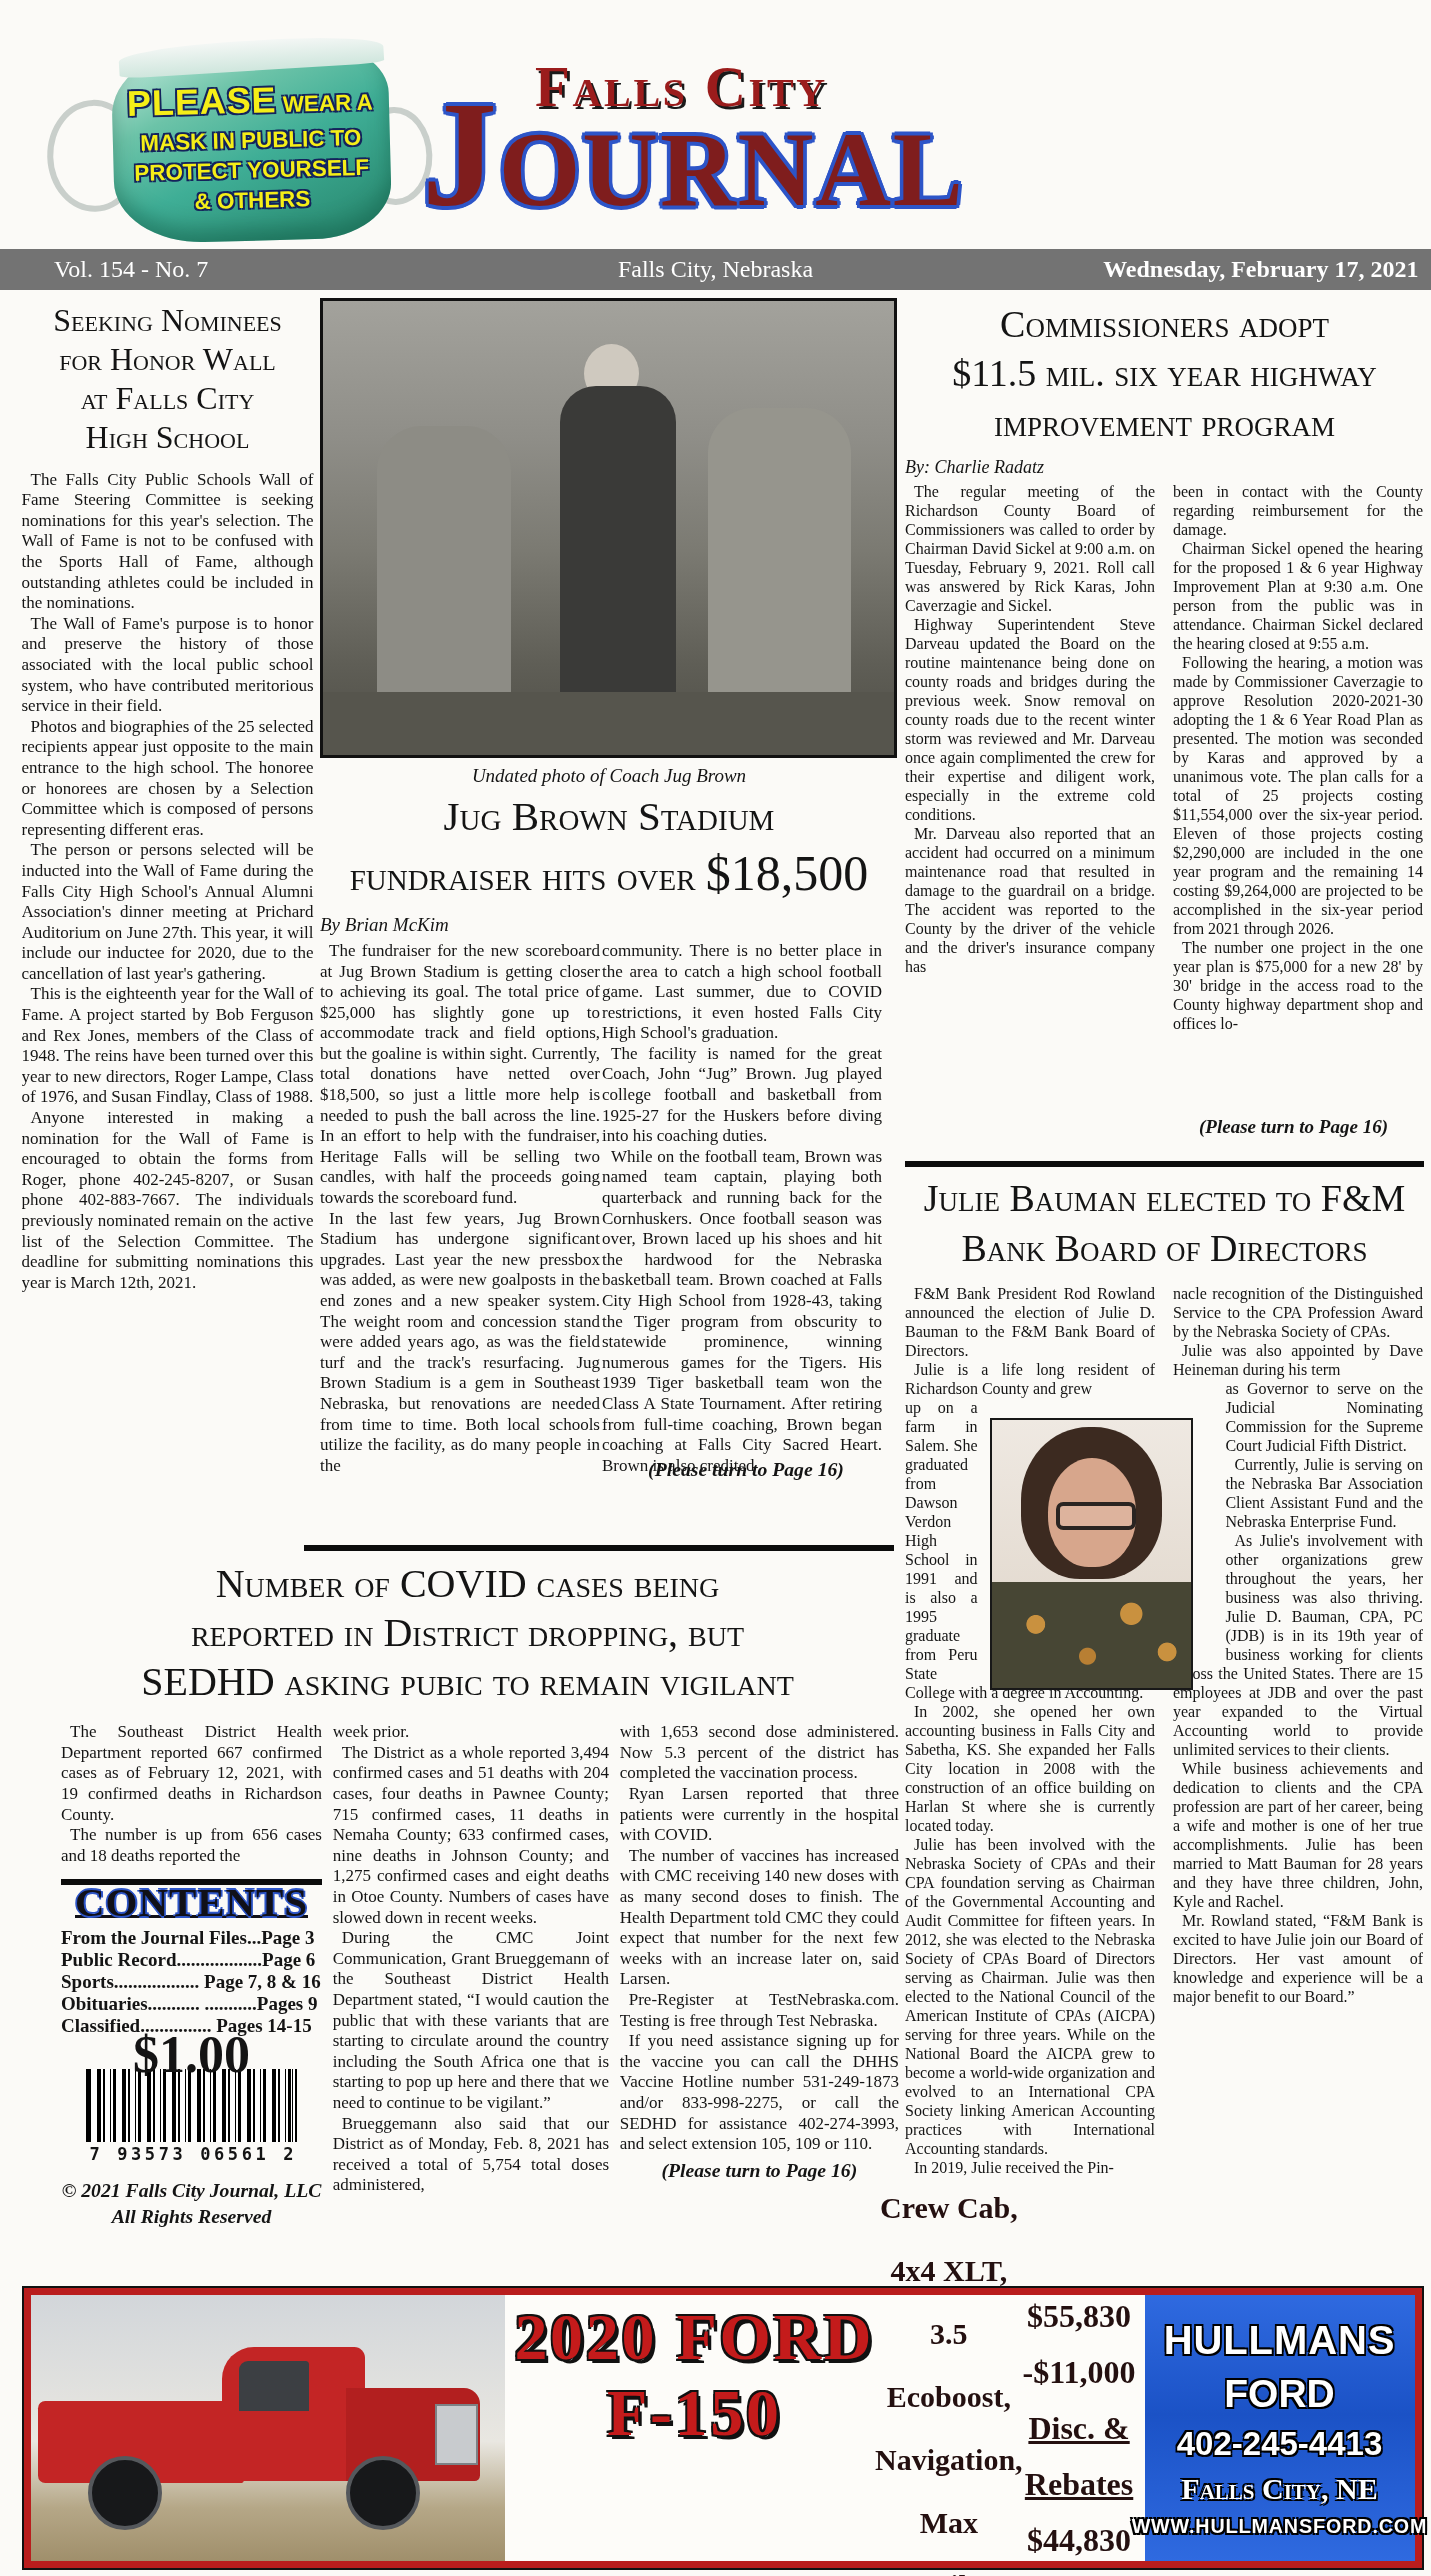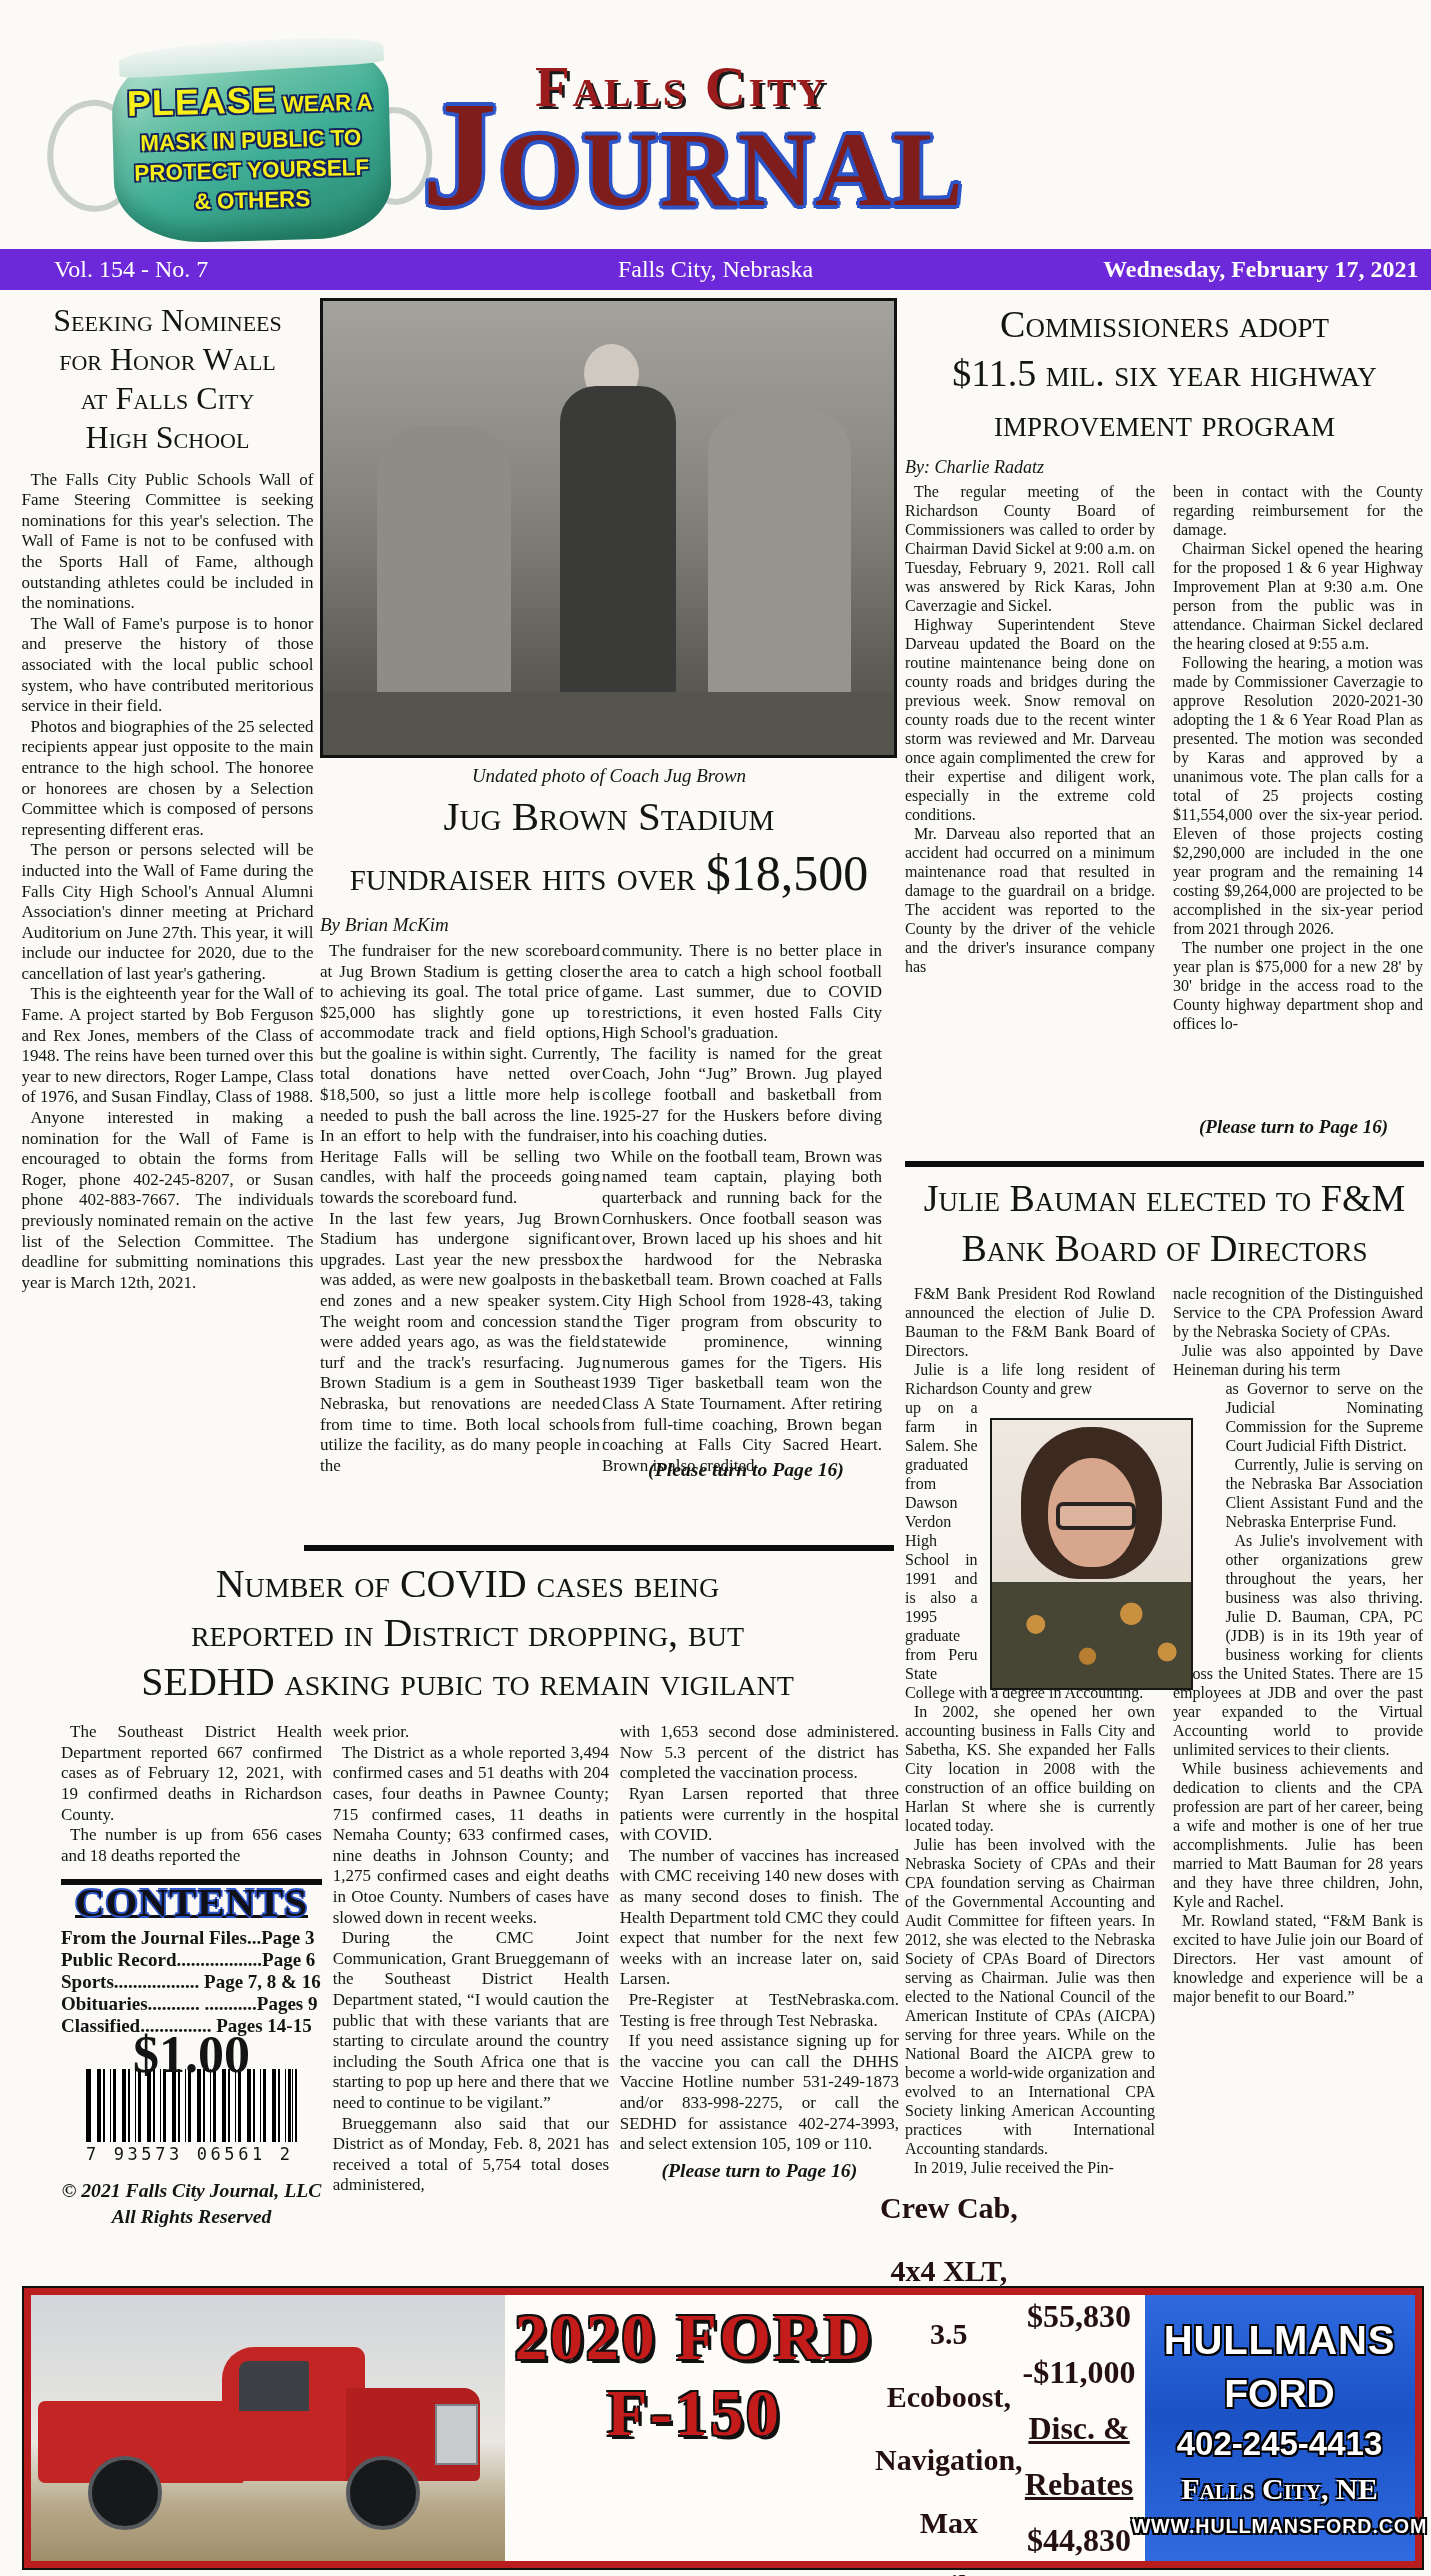--- a/index.html
+++ b/index.html
@@ -1,21 +1,21 @@
 <!DOCTYPE html>
 <html style="font-size:14.3px"><head>
 <meta charset="utf-8">
 <style>
   html,body{margin:0;padding:0;background:#777;}
   .page{position:relative;width:1431px;height:2576px;background:#fbfaf7;margin:0 auto;
         font-family:"Liberation Serif", serif;color:#141414;overflow:hidden;}
 
   
   .masthead{position:absolute;left:0;top:0;width:1431px;height:295px;}
-  .date-bar{position:absolute;left:0;top:249px;width:1431px;height:41px;background:#6d28d9;color:#fff;
+  .date-bar{position:absolute;left:0;top:249px;width:1431px;height:41px;background:#737373;color:#fff;
             font-size:24px;z-index:1;}
   .date-bar .vol{position:absolute;left:54px;top:7.2px;}
   .date-bar .city{position:absolute;left:0;right:0;top:7.2px;text-align:center;}
   .date-bar .date{position:absolute;right:12.5px;top:7.2px;font-weight:bold;}
 
   .mask-wrap{position:absolute;left:49px;top:41px;width:385px;height:208px;transform:rotate(-1.5deg);}
   .loop{position:absolute;border:6.3px solid #c9cfcb;border-radius:50%;background:transparent;}
   .loop-l{left:-1.8px;top:55px;width:82px;height:100px;}
   .loop-r{right:1.8px;top:70px;width:63px;height:86px;}
   .mask-body{position:absolute;left:64px;top:5.4px;width:277px;height:195px;
@@ -108,21 +108,21 @@
 
   
   .contents{margin-top:12.5px;}
   .contents-rule{height:6.3px;background:#0c0c0c;width:261px;}
   .contents-title{text-align:center;margin:7.2px 0 5.4px;}
   .contents-title span{display:inline-block;font-weight:bold;font-size:41px;letter-spacing:0.9px;color:#101018;
       border-bottom:3.6px solid #101018;padding-bottom:1.8px;
       text-shadow:-1.8px 0 0 #2d55c8,1.8px 0 0 #2d55c8,0 -1.8px 0 #2d55c8,0 1.8px 0 #2d55c8;}
   .contents-items{font-weight:bold;font-size:19px;line-height:22px;}
   .price{font-weight:bold;font-size:52px;text-align:center;margin:7.2px 0 3.6px;}
-  .barcode{width:211px;margin:0 auto;text-align:left;}
+  .barcode{width:211px;margin:0 auto;text-align:right;font-weight:bold;}
   .barcode-bars{height:73px;background:repeating-linear-gradient(90deg,
       #000 0 2.7px,#fff 2.7px 4.5px,#000 4.5px 5.4px,#fff 5.4px 9px,#000 9px 13.4px,#fff 13.4px 15px,
       #000 15px 17px,#fff 17px 21.5px,#000 21.5px 23px,#fff 23px 25px);
       border-left:2.7px solid #000;border-right:2.7px solid #000;}
   .barcode-digits{font-family:"DejaVu Sans Mono", monospace;font-size:17px;letter-spacing:3.6px;margin-top:1.8px;}
   .copyright{font-weight:bold;font-style:italic;font-size:19.7px;text-align:center;line-height:1.3;margin-top:14.3px;}
 
   
   .ad{position:absolute;left:21.5px;top:2286px;width:1402px;height:284px;border:2.7px solid #111;box-sizing:border-box;}
   .ad-inner{position:absolute;inset:0;border:7.2px solid #b91d1d;box-sizing:border-box;display:flex;background:#fdfcf9;}

